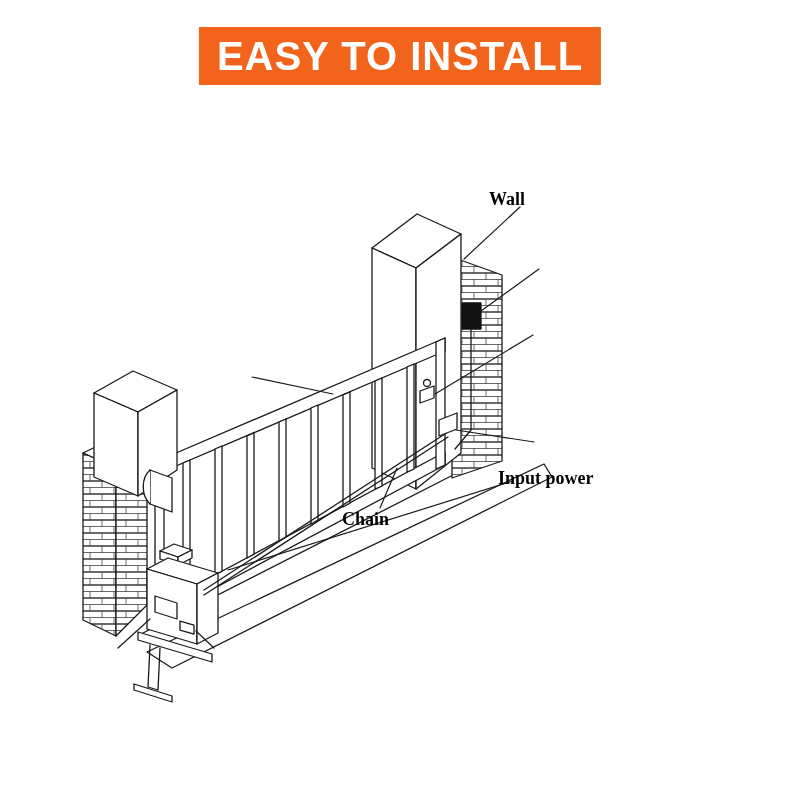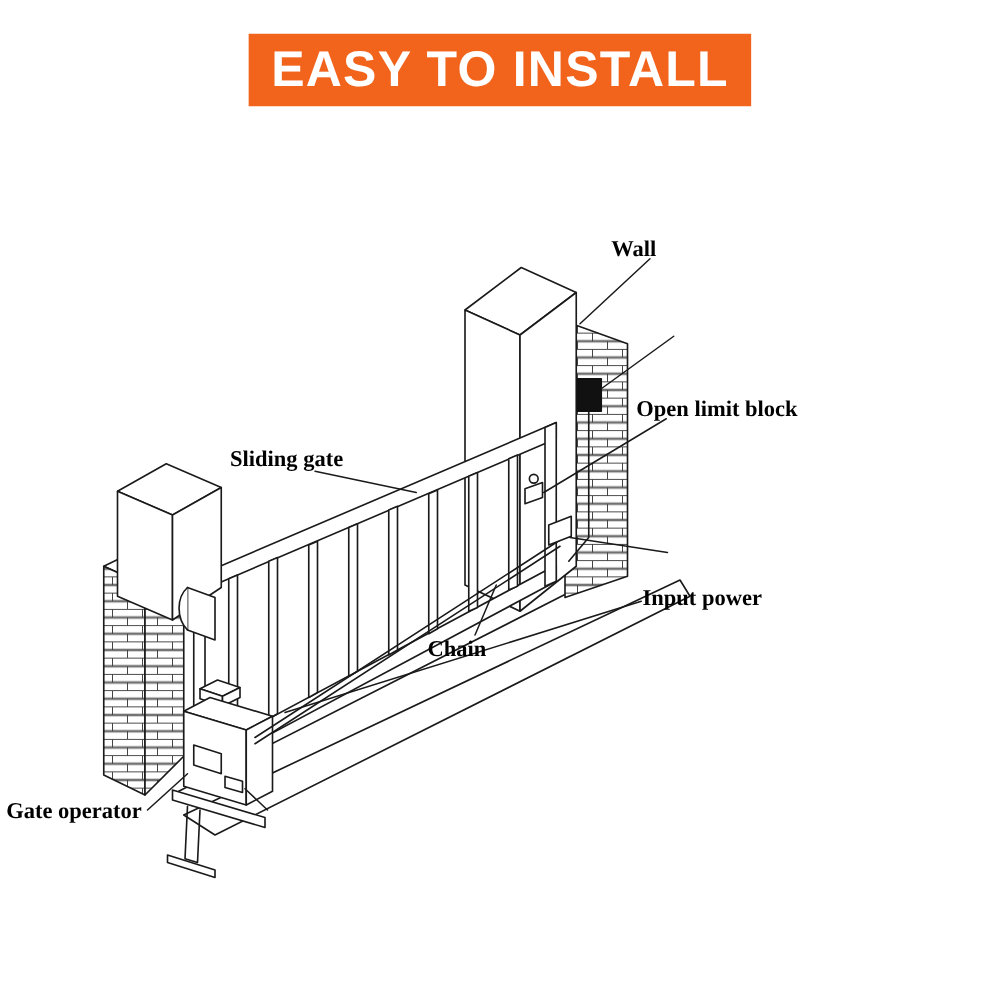--- a/index.html
+++ b/index.html
@@ -10,21 +10,21 @@
           font-weight:700;font-size:40px;line-height:1.05;letter-spacing:1px;
           white-space:nowrap;}
   .lineart{position:absolute;left:0;top:0;}
   .label{position:absolute;font-family:Liberation Serif, serif;
          font-weight:700;font-size:18px;color:#000;white-space:nowrap;}
   .lbl-wall{left:489px;top:189px}
   .lbl-socket{left:506px;top:250px}
   .lbl-open-limit{left:509px;top:317px}
   .lbl-sliding-gate{left:184px;top:357px}
   .lbl-chain-bracket{left:535px;top:430px}
-  .lbl-input-power{left:514px;top:468px}
+  .lbl-input-power{left:498px;top:468px}
   .lbl-chain{left:342px;top:509px}
   .lbl-gate-operator{left:5px;top:638px}
   .lbl-close-limit{left:186px;top:648px}
 </style>
 </head>
 <body>
 
 <div class="stage">
 
   <div class="banner" style="background-color: rgb(242, 100, 28); color: rgb(255, 255, 255);">EASY TO INSTALL</div>
@@ -133,19 +133,16 @@
       <path d="M252,377 L333,394"></path>
       <path d="M534,442 L456,430"></path>
       <path d="M513,481 L228,570"></path>
       <path d="M380,508 L397,468"></path>
       <path d="M118,648 L150,619"></path>
       <path d="M214,648 L196,631"></path>
     </g>
   </svg>
 
   <div class="label lbl-wall">Wall</div>
-  <div class="label lbl-open-limit">Open limit block</div>
-  <div class="label lbl-sliding-gate">Sliding gate</div>
   <div class="label lbl-input-power">Input power</div>
   <div class="label lbl-chain">Chain</div>
-  <div class="label lbl-gate-operator">Gate operator</div>
 
 </div>
 
 </body></html>

